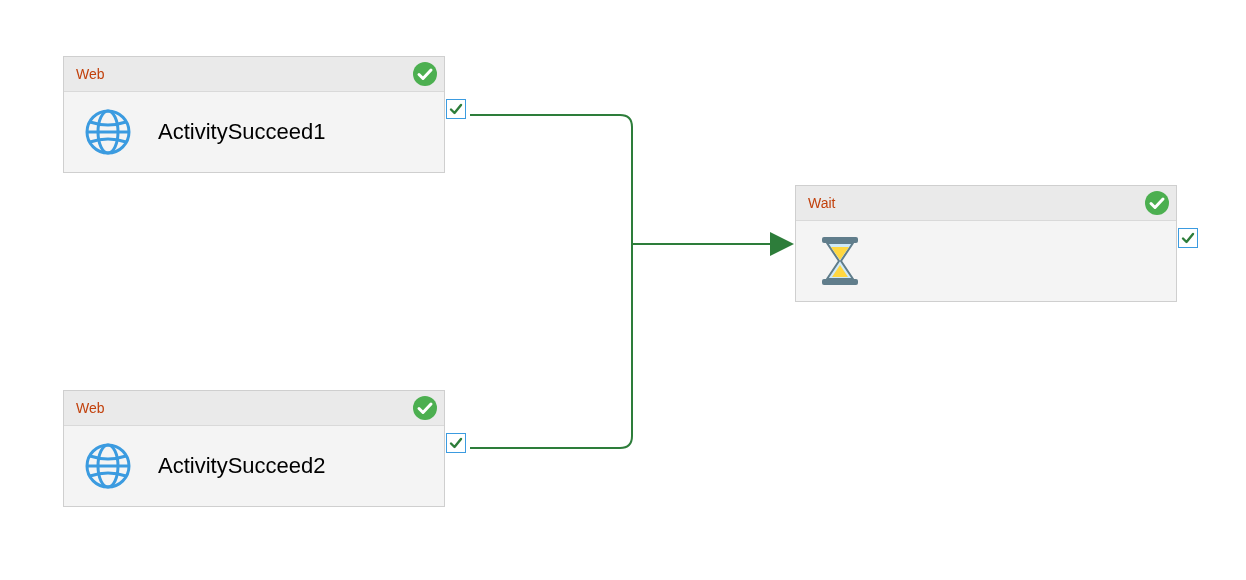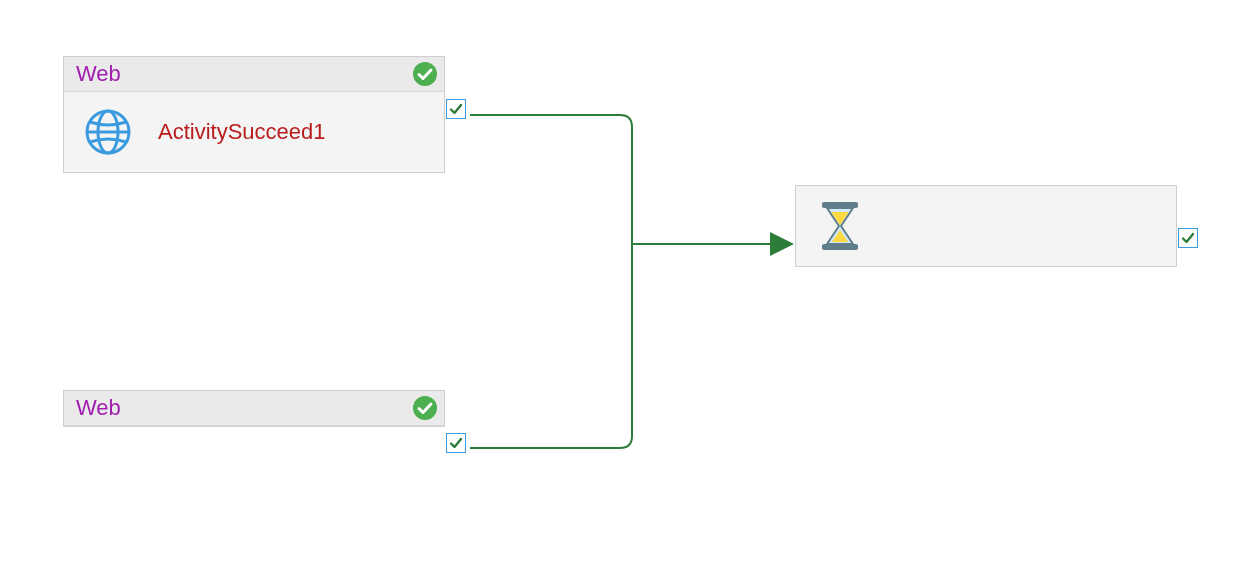--- a/index.html
+++ b/index.html
@@ -31,22 +31,22 @@
     border: 1px solid #cfcfcf;
     background: #f4f4f4;
     box-shadow: none;
   }
   .node .header {
     height: 34px;
     line-height: 34px;
     padding: 0 12px;
     background: #eaeaea;
     border-bottom: 1px solid #d9d9d9;
-    color: #a21caf;
-    font-size: 22px;
+    color: #c2410c;
+    font-size: 14px;
     position: relative;
   }
   .node .header .status {
     position: absolute;
     right: 6px;
     top: 4px;
   }
   .node .body {
     height: 80px;
     display: flex;
@@ -56,21 +56,21 @@
   }
   .node .body .icon-slot {
     width: 52px;
     height: 52px;
     display: flex;
     align-items: center;
     justify-content: center;
   }
   .node .body .title {
     font-size: 22px;
-    color: #b91c1c;
+    color: #000000;
     font-weight: 400;
   }
 
   
   .port {
     position: absolute;
     width: 20px;
     height: 20px;
     background: #ffffff;
     border: 1px solid #3b9be0;
@@ -133,28 +133,49 @@
   <div class="node" style="left:63px; top:390px;">
     <div class="header">
       <span>Web</span>
       <span class="status">
         <svg width="26" height="26" viewBox="0 0 26 26">
           <circle cx="13" cy="13" r="12" fill="#4caf50"></circle>
           <path d="M7 13.5 L11 17.5 L19 9" stroke="#ffffff" stroke-width="3" fill="none" stroke-linecap="round" stroke-linejoin="round"></path>
         </svg>
       </span>
     </div>
+    <div class="body">
+      <span class="icon-slot">
+        <svg width="48" height="48" viewBox="0 0 48 48">
+          <circle cx="24" cy="24" r="21" fill="none" stroke="#3b9be0" stroke-width="3"></circle>
+          <ellipse cx="24" cy="24" rx="10" ry="21" fill="none" stroke="#3b9be0" stroke-width="3"></ellipse>
+          <line x1="3" y1="24" x2="45" y2="24" stroke="#3b9be0" stroke-width="3"></line>
+          <path d="M6 14 Q24 20 42 14" fill="none" stroke="#3b9be0" stroke-width="3"></path>
+          <path d="M6 34 Q24 28 42 34" fill="none" stroke="#3b9be0" stroke-width="3"></path>
+        </svg>
+      </span>
+      <span class="title">ActivitySucceed2</span>
+    </div>
     <div class="port" style="right:-22px; top:42px;">
       <svg width="14" height="14" viewBox="0 0 14 14">
         <path d="M2 7.5 L5.5 11 L12 3" stroke="#2d7d3a" stroke-width="2.4" fill="none" stroke-linecap="round" stroke-linejoin="round"></path>
       </svg>
     </div>
   </div>
 
   <div class="node" style="left:795px; top:185px;">
+    <div class="header">
+      <span>Wait</span>
+      <span class="status">
+        <svg width="26" height="26" viewBox="0 0 26 26">
+          <circle cx="13" cy="13" r="12" fill="#4caf50"></circle>
+          <path d="M7 13.5 L11 17.5 L19 9" stroke="#ffffff" stroke-width="3" fill="none" stroke-linecap="round" stroke-linejoin="round"></path>
+        </svg>
+      </span>
+    </div>
     <div class="body">
       <span class="icon-slot">
         <svg width="44" height="52" viewBox="0 0 44 52">
           <rect x="4" y="2" width="36" height="6" rx="2" fill="#607d8b"></rect>
           <rect x="4" y="44" width="36" height="6" rx="2" fill="#607d8b"></rect>
           <path d="M9 8 L35 8 L23 26 L35 44 L9 44 L21 26 Z" fill="#cfe9f7" stroke="#607d8b" stroke-width="2" stroke-linejoin="round"></path>
           <path d="M13 12 L31 12 L22 25 Z" fill="#ffd740"></path>
           <path d="M14 42 L30 42 L22 30 Z" fill="#ffd740"></path>
         </svg>
       </span>

